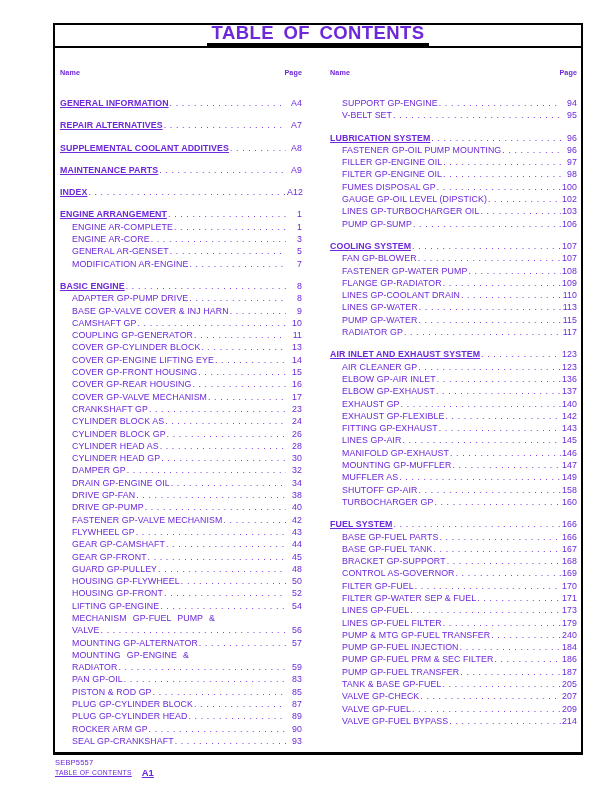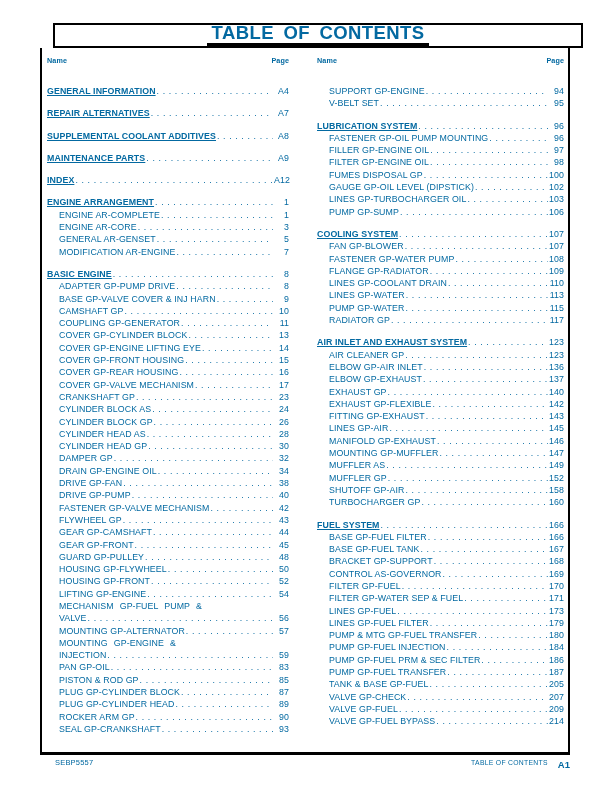--- a/index.html
+++ b/index.html
@@ -2,21 +2,21 @@
 <html><head>
 <meta charset="utf-8">
 <style>
   html, body { margin: 0; padding: 0; background: #ffffff; }
   .page {
     position: relative;
     width: 612px;
     height: 788px;
     background: #ffffff;
     font-family: "Liberation Sans", "DejaVu Sans", sans-serif;
-    color: #0369a1;
+    color: #6d28d9;
     overflow: hidden;
   }
   .title-box {
     position: absolute;
     left: 53px; top: 23px;
     width: 530px; height: 25px;
     box-sizing: border-box;
     border: 2px solid #000;
     display: flex;
     align-items: flex-end;
@@ -27,27 +27,27 @@
     font-weight: 700;
     letter-spacing: 0.4px;
     word-spacing: 4px;
     line-height: 19px;
     border-bottom: 3px solid #000;
     padding: 0 5px 1px 5px;
     white-space: nowrap;
   }
   .content-box {
     position: absolute;
-    left: 40px; top: 48px;
+    left: 53px; top: 48px;
     width: 530px; height: 707px;
     box-sizing: border-box;
     border-left: 2px solid #000;
     border-right: 2px solid #000;
     border-bottom: 3px solid #000;
-    padding: 8px 4px 0 5px;
+    padding: 20px 4px 0 5px;
   }
   .cols { display: flex; }
   .col { display: flex; flex-direction: column; }
   .col-left  { width: 242px; margin-right: 28px; }
   .col-right { width: 247px; }
   .col-header {
     display: flex;
     justify-content: space-between;
     font-size: 7.2px;
     font-weight: 700;
@@ -81,23 +81,24 @@
   }
   .pg { text-align: right; min-width: 15px; white-space: nowrap; }
   .spacer { height: 10px; }
   .footer {
     position: absolute;
     left: 55px; top: 758px;
     width: 515px;
     display: flex;
     justify-content: space-between;
     align-items: baseline;
+    flex-direction: column;
   }
   .footer .doc { font-size: 7.5px; letter-spacing: 0.2px; }
-  .footer .right { display: flex; align-items: flex-start; }
+  .footer .right { display: flex; align-items: center; text-decoration: underline; }
   .footer .sec { font-size: 6.8px; letter-spacing: 0.3px; margin-right: 10px; }
   .footer .pno { font-size: 9.5px; font-weight: 700; }
 </style>
 </head>
 <body>
 
 <div class="page">
 
   <div class="title-box">
     <div class="title-text">TABLE OF CONTENTS</div>
@@ -313,21 +314,21 @@
             </div>
             <div class="row ind">
               <span class="nm">MOUNTING GP-ALTERNATOR</span>
               <span class="leader"></span>
               <span class="pg">57</span>
             </div>
             <div class="row ind wide">
               <span class="nm">MOUNTING GP-ENGINE &amp;</span>
             </div>
             <div class="row ind">
-              <span class="nm">INJECTION</span>
+              <span class="nm">RADIATOR</span>
               <span class="leader"></span>
               <span class="pg">59</span>
             </div>
             <div class="row ind">
               <span class="nm">PAN GP-OIL</span>
               <span class="leader"></span>
               <span class="pg">83</span>
             </div>
             <div class="row ind">
               <span class="nm">PISTON &amp; ROD GP</span>
@@ -505,42 +506,37 @@
               <span class="nm">MOUNTING GP-MUFFLER</span>
               <span class="leader"></span>
               <span class="pg">147</span>
             </div>
             <div class="row ind">
               <span class="nm">MUFFLER AS</span>
               <span class="leader"></span>
               <span class="pg">149</span>
             </div>
             <div class="row ind">
-              <span class="nm">MUFFLER GP</span>
-              <span class="leader"></span>
-              <span class="pg">152</span>
-            </div>
-            <div class="row ind">
               <span class="nm">SHUTOFF GP-AIR</span>
               <span class="leader"></span>
               <span class="pg">158</span>
             </div>
             <div class="row ind">
               <span class="nm">TURBOCHARGER GP</span>
               <span class="leader"></span>
               <span class="pg">160</span>
             </div>
             <div class="spacer"></div>
             <div class="row bold">
               <span class="nm">FUEL SYSTEM</span>
               <span class="leader"></span>
               <span class="pg">166</span>
             </div>
             <div class="row ind">
-              <span class="nm">BASE GP-FUEL FILTER</span>
+              <span class="nm">BASE GP-FUEL PARTS</span>
               <span class="leader"></span>
               <span class="pg">166</span>
             </div>
             <div class="row ind">
               <span class="nm">BASE GP-FUEL TANK</span>
               <span class="leader"></span>
               <span class="pg">167</span>
             </div>
             <div class="row ind">
               <span class="nm">BRACKET GP-SUPPORT</span>
@@ -568,21 +564,21 @@
               <span class="pg">173</span>
             </div>
             <div class="row ind">
               <span class="nm">LINES GP-FUEL FILTER</span>
               <span class="leader"></span>
               <span class="pg">179</span>
             </div>
             <div class="row ind">
               <span class="nm">PUMP &amp; MTG GP-FUEL TRANSFER</span>
               <span class="leader"></span>
-              <span class="pg">180</span>
+              <span class="pg">240</span>
             </div>
             <div class="row ind">
               <span class="nm">PUMP GP-FUEL INJECTION</span>
               <span class="leader"></span>
               <span class="pg">184</span>
             </div>
             <div class="row ind">
               <span class="nm">PUMP GP-FUEL PRM &amp; SEC FILTER</span>
               <span class="leader"></span>
               <span class="pg">186</span>

